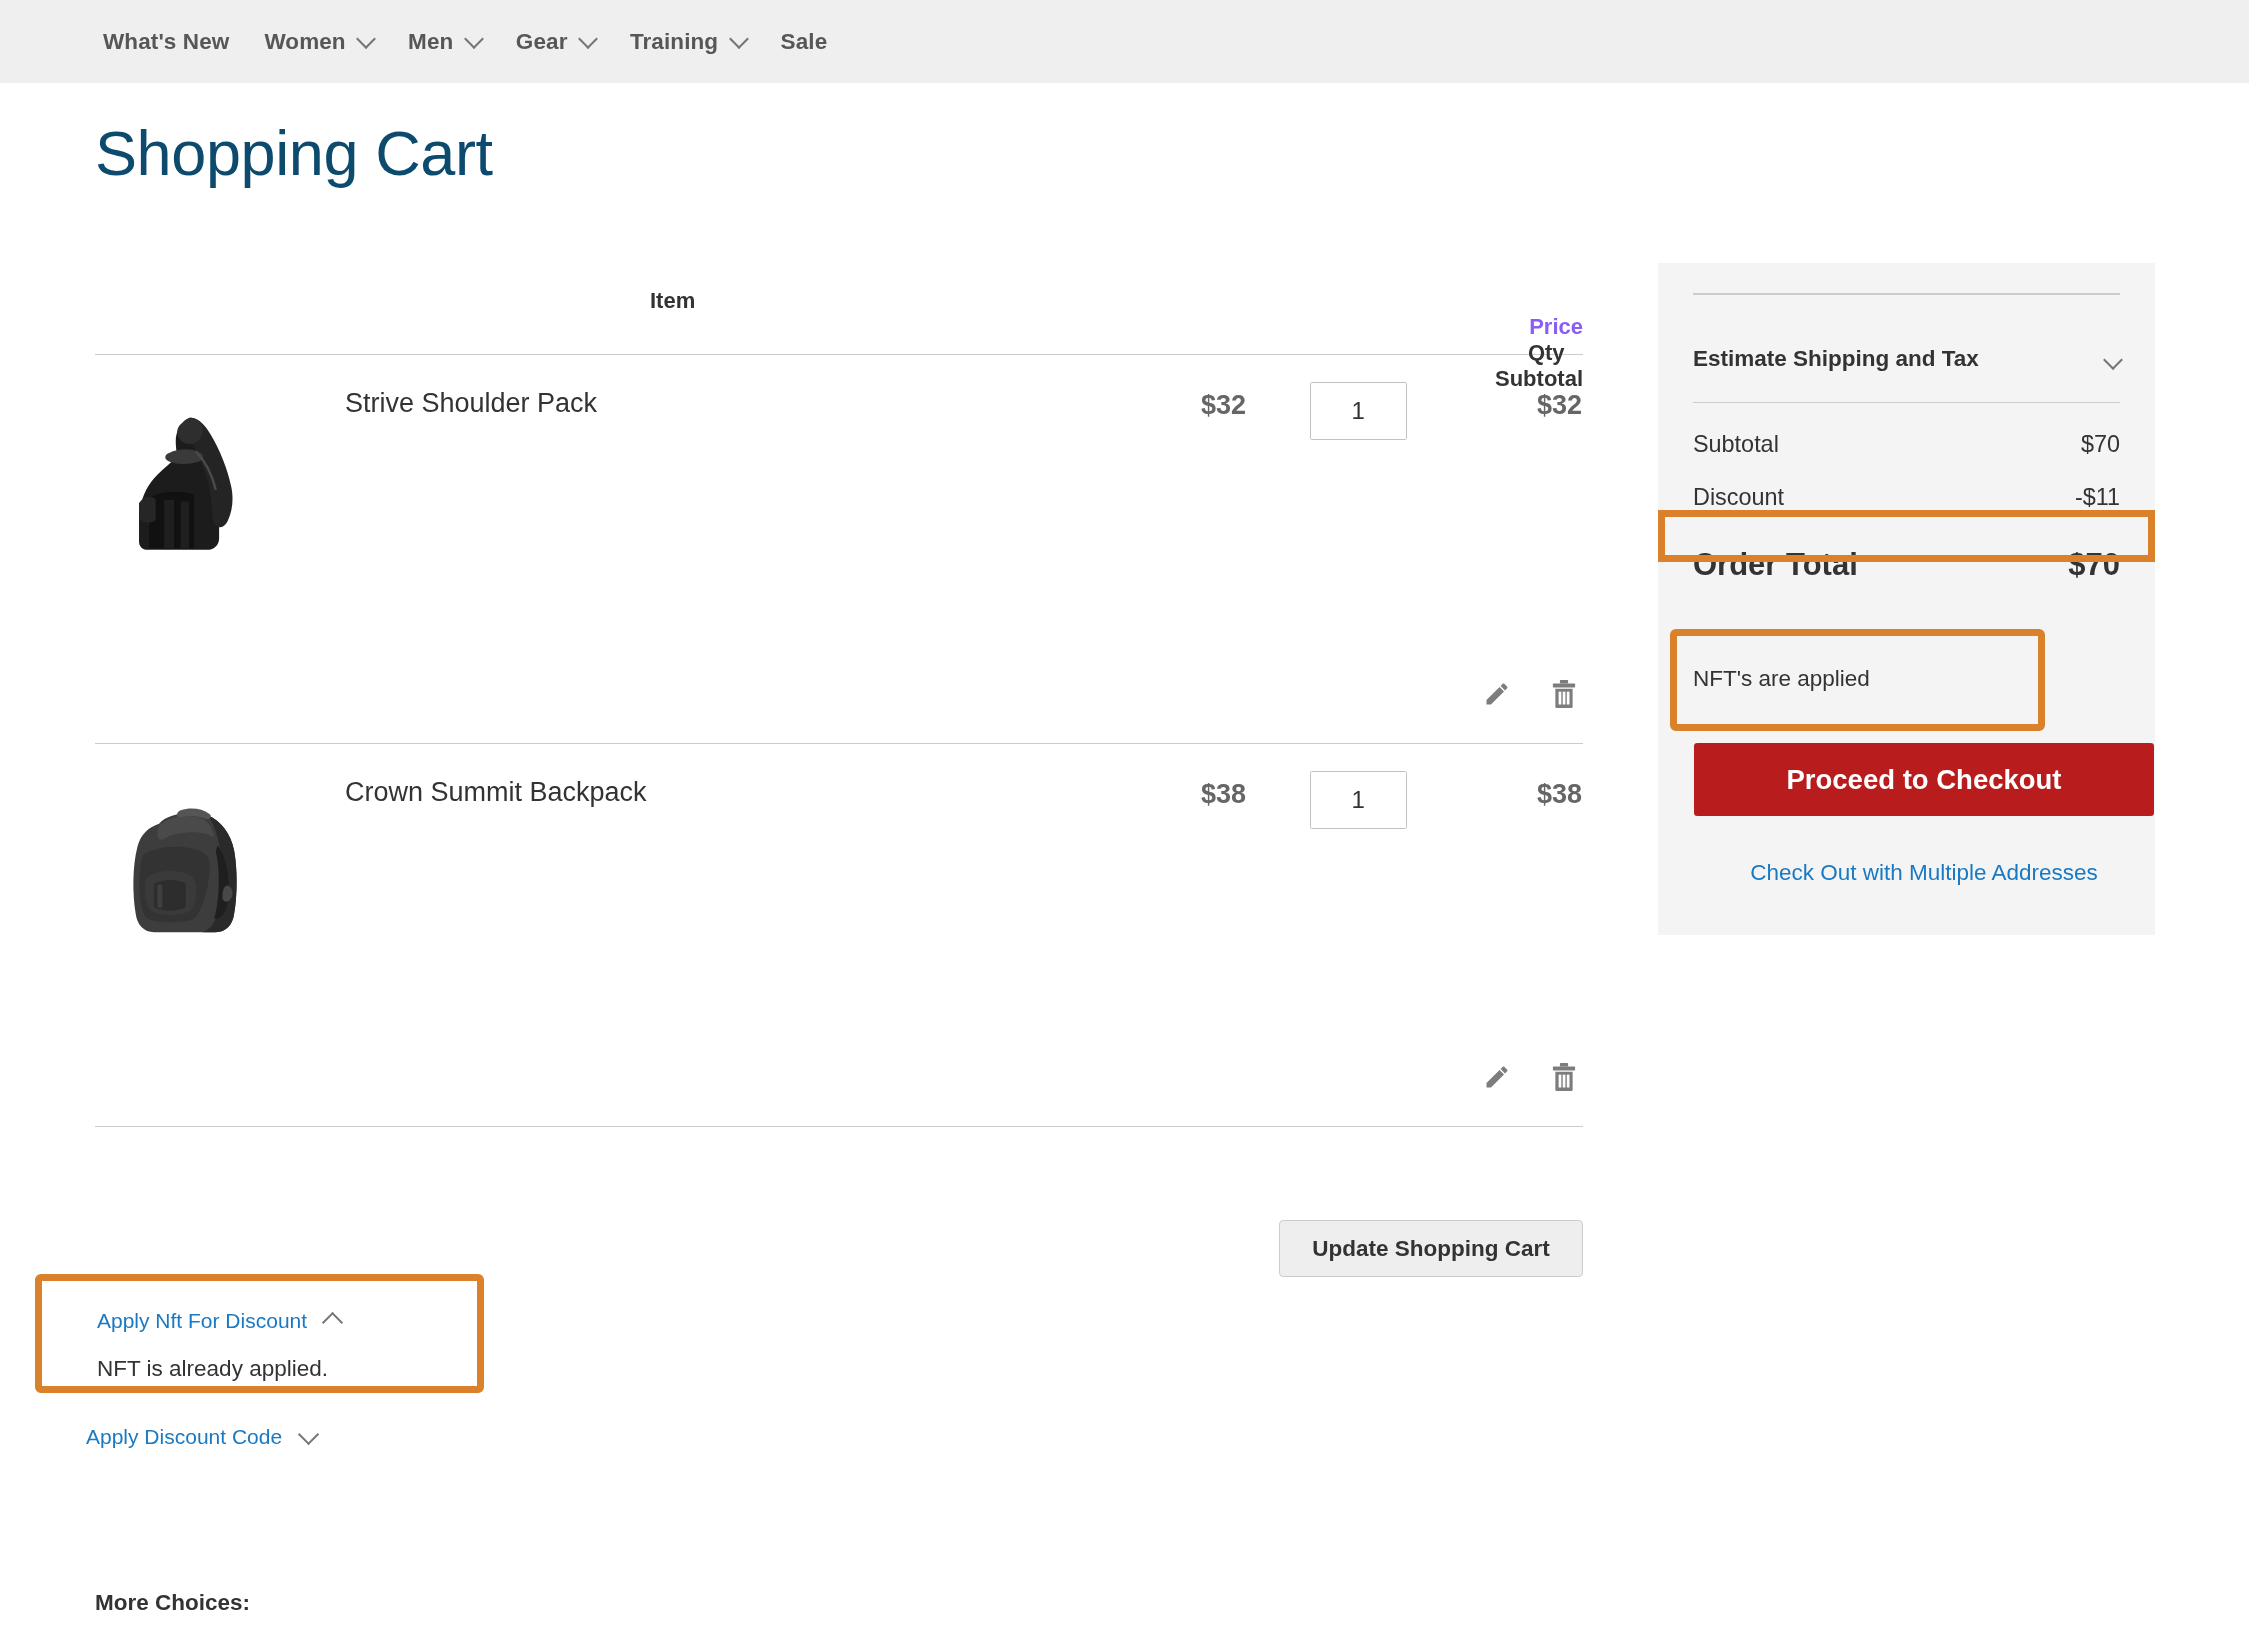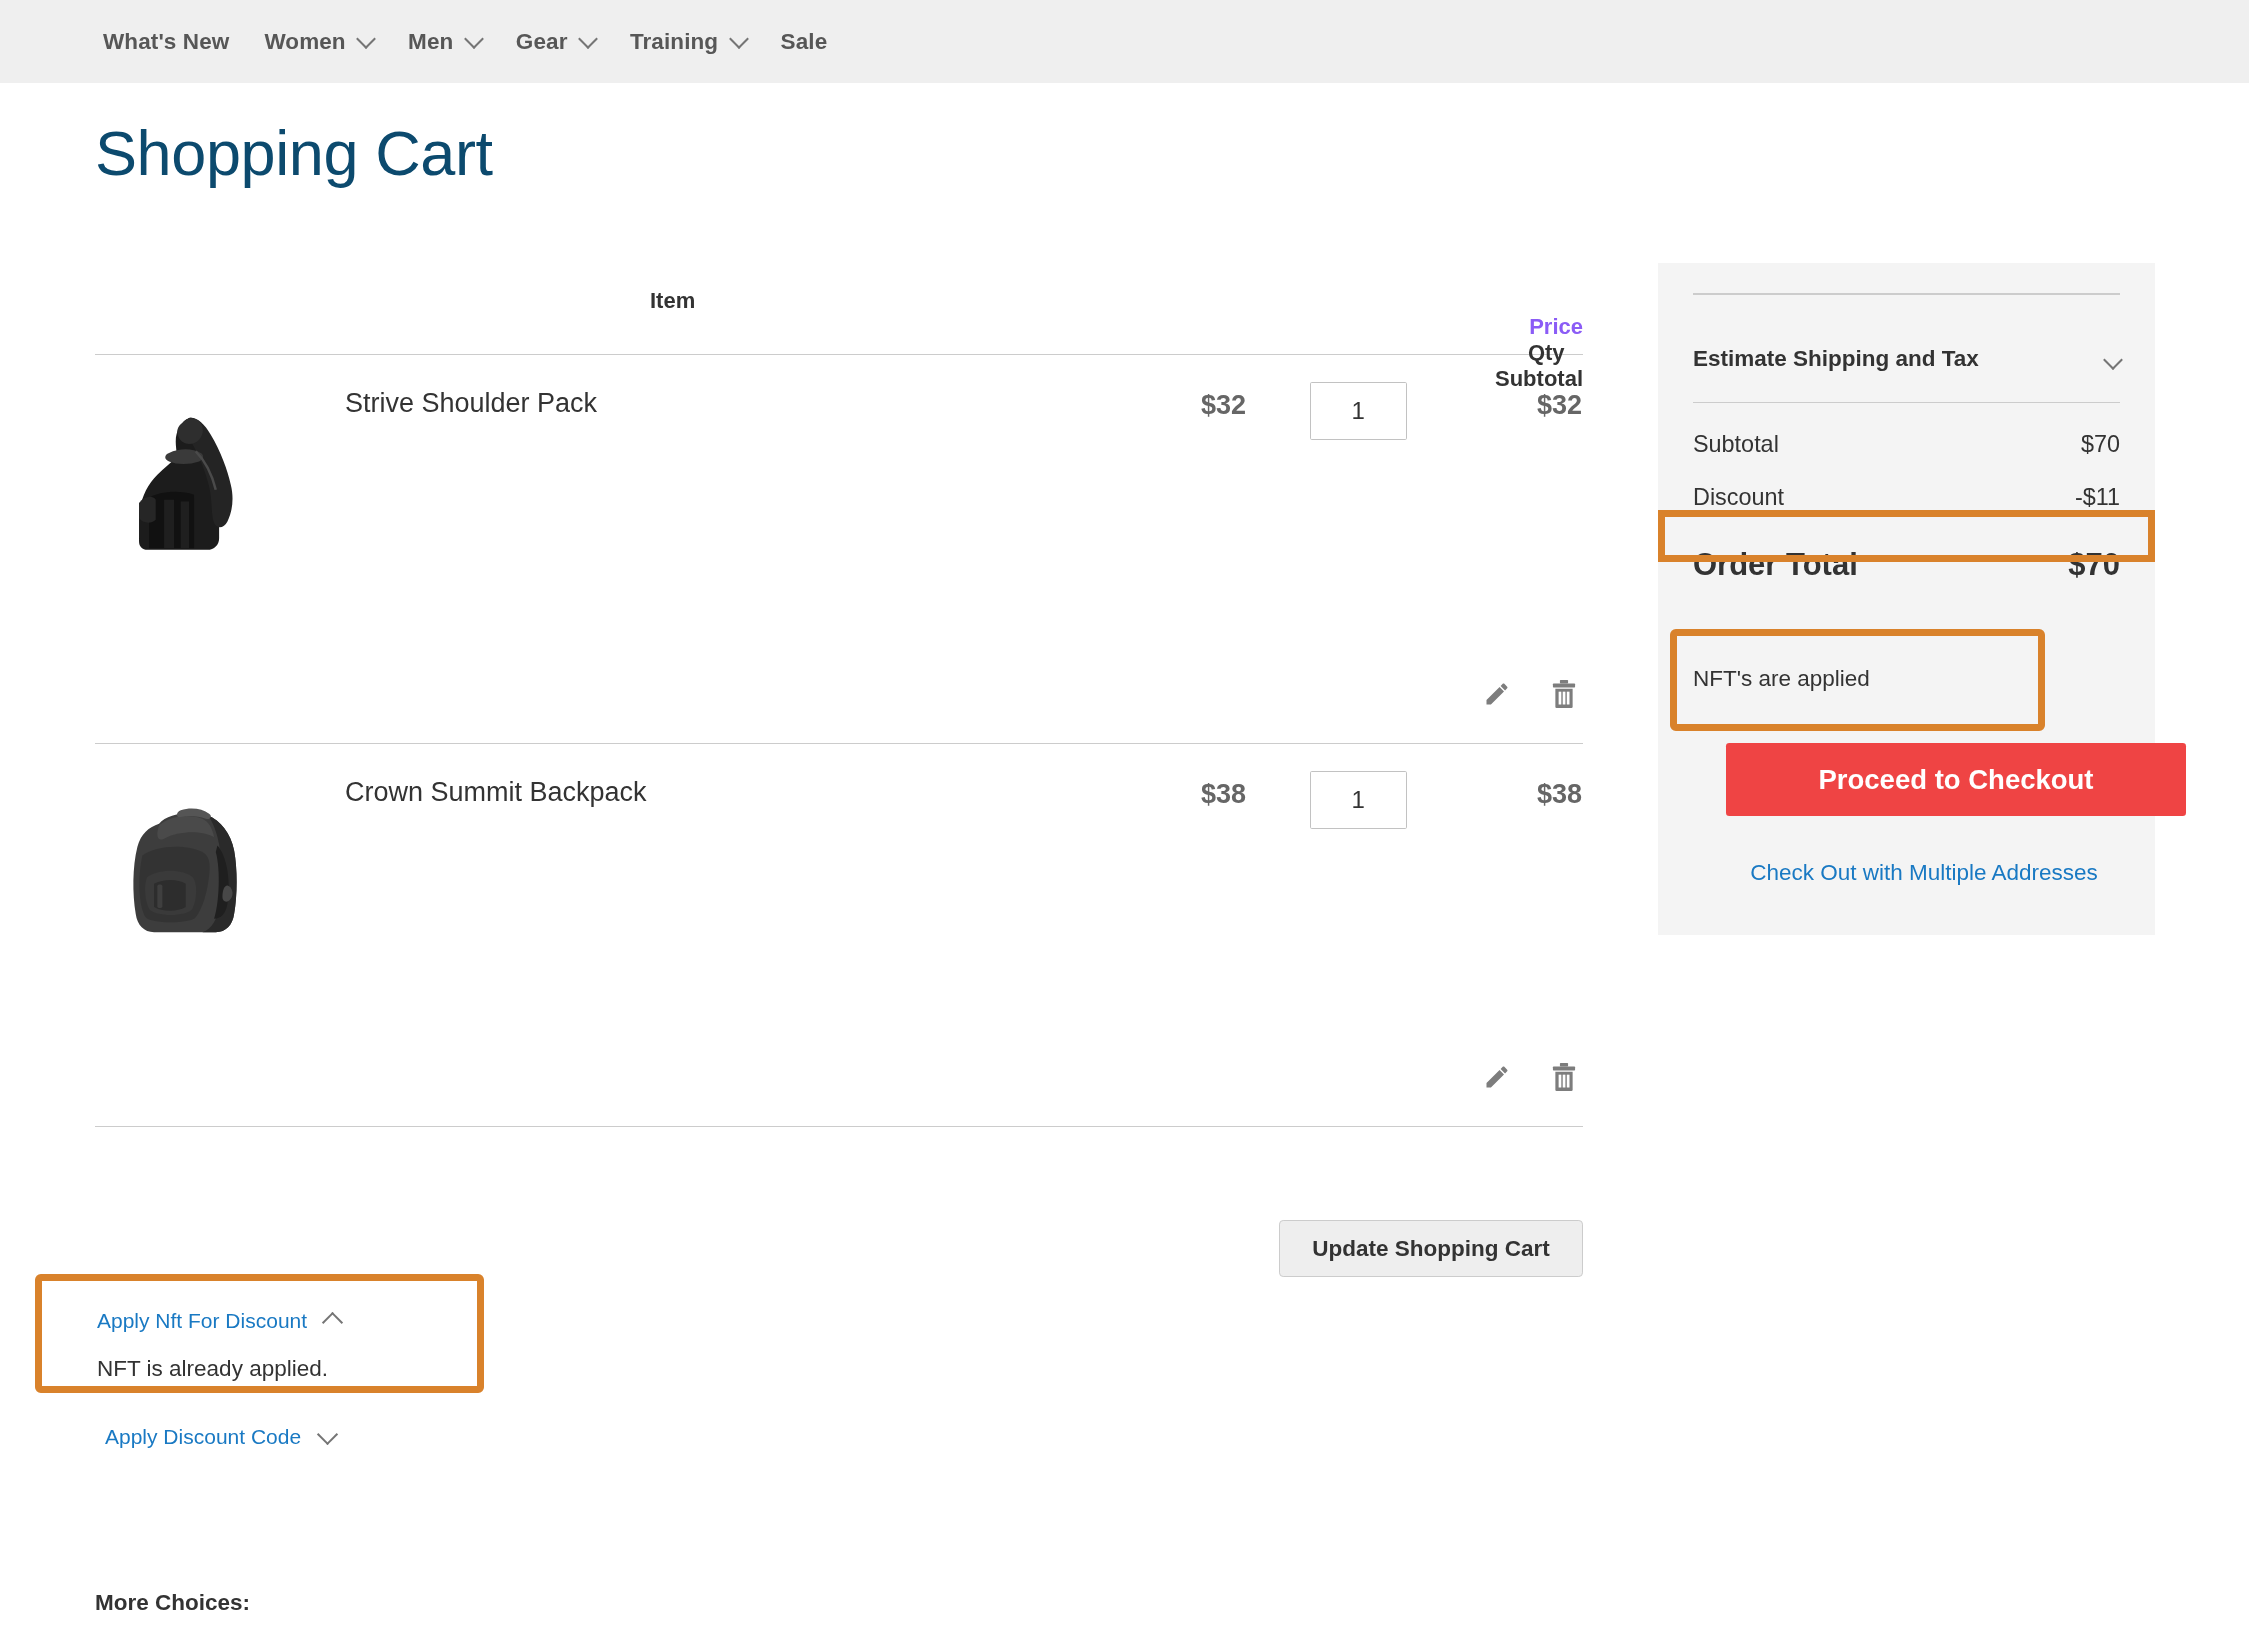--- a/index.html
+++ b/index.html
@@ -202,21 +202,21 @@
     margin-left: 18.4px;
   }
   #nft-acc { left: 97px; top: 1309px; }
   .nft-note {
     position: absolute;
     left: 97px;
     top: 1356px;
     font-size: 22.5px;
     color: #333333;
   }
-  #code-acc { left: 105px; top: 1425px; }
+  #code-acc { left: 86px; top: 1425px; }
 
   
   .more-choices {
     position: absolute;
     left: 95px;
     top: 1590px;
     font-size: 22.5px;
     font-weight: bold;
     color: #333333;
   }
@@ -299,29 +299,28 @@
     top: 666px;
     font-size: 22.5px;
     color: #333333;
   }
   .checkout-btn {
     position: absolute;
     left: 1694px;
     top: 743px;
     width: 460px;
     height: 73px;
-    background: #ef4444;
+    background: #b91c1c;
     border: none;
     border-radius: 3.3px;
     color: #ffffff;
     font-size: 27.5px;
     font-weight: bold;
     font-family: "Liberation Sans", sans-serif;
     cursor: pointer;
-    margin-left: 32px;
   }
   .multi-addr {
     position: absolute;
     left: 1694px;
     top: 860px;
     width: 460px;
     text-align: center;
     font-size: 22.5px;
     color: #1979c3;
     cursor: pointer;

